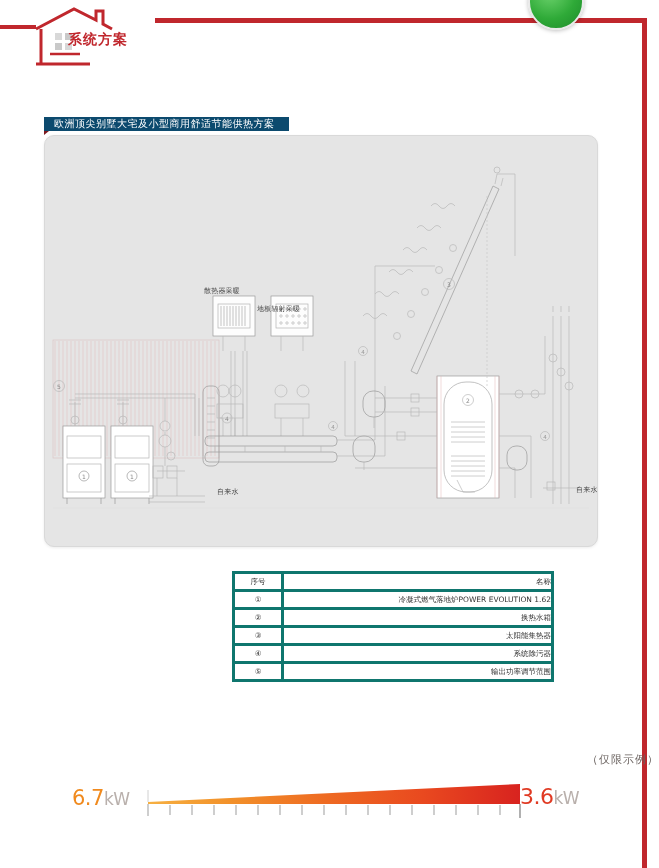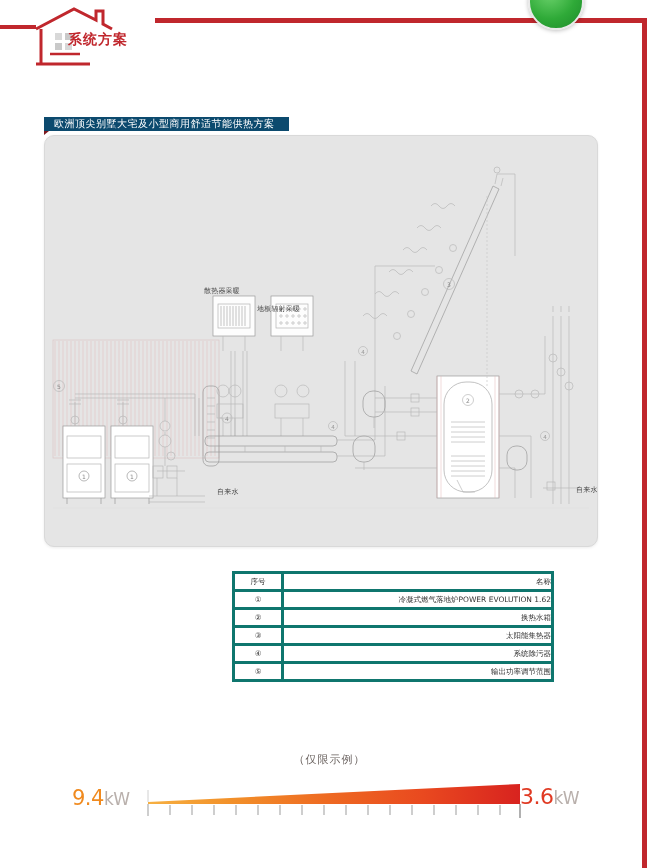--- a/index.html
+++ b/index.html
@@ -91,21 +91,21 @@
   .tbl .c-no{width:46px;text-align:center;}
   .tbl .c-name{text-align:right;padding-left:56px;}
   .tbl thead td{text-align:center;padding-left:0;}
 
   
   .pw-title{
     position:absolute;left:0;right:0;top:730px;text-align:center;
     font-size:15px;color:#6a625f;letter-spacing:2px;font-weight:bold;
   }
   .pw-sub{
-    position:absolute;left:0;right:0;top:752px;text-align:center;
+    position:absolute;left:0;right:0;top:752px;text-align:right;
     font-size:11px;color:#6a625f;letter-spacing:1px;
   }
   .pw-wrap{position:absolute;left:0;top:782px;width:659px;height:44px;}
   .pw-min{
     position:absolute;left:72px;top:786px;
     font-size:21px;color:#f08a1e;letter-spacing:-.5px;
   }
   .pw-min .u{font-size:17px;color:#b9b0ac;}
   .pw-max{
     position:absolute;left:493px;top:784px;
@@ -414,21 +414,21 @@
       <tr>
         <td class="c-no">⑤</td>
         <td class="c-name">输出功率调节范围</td>
       </tr>
     </tbody>
   </table>
 
   <div class="pw-sub">（仅限示例）</div>
 
   <div class="pw-min">
-    <span>9.4</span><span class="u">kW</span>
+    <span>6.7</span><span class="u">kW</span>
   </div>
   <div class="pw-max">
     <span>183.6</span><span class="u">kW</span>
   </div>
 
   <div class="pw-wrap">
     <svg width="659" height="44" viewBox="0 0 659 44">
       <defs>
         <linearGradient id="gwedge" x1="0" y1="0" x2="1" y2="0">
           <stop offset="0%" stop-color="#f6b042"></stop>

